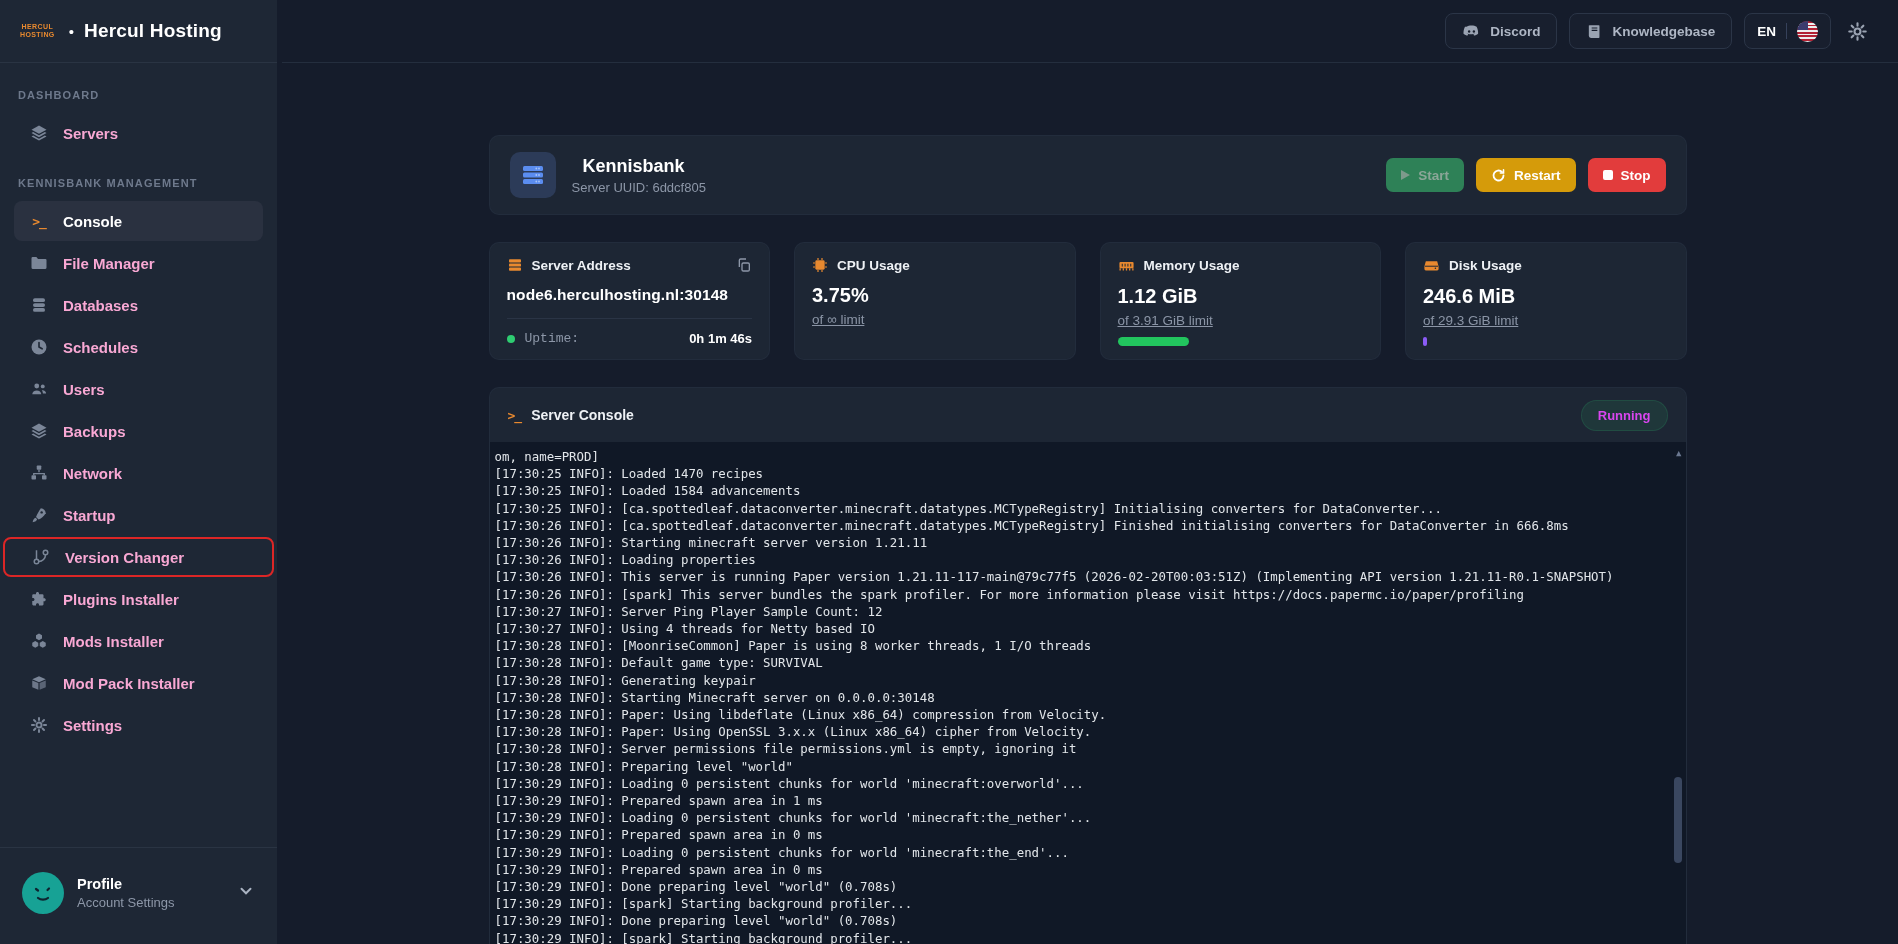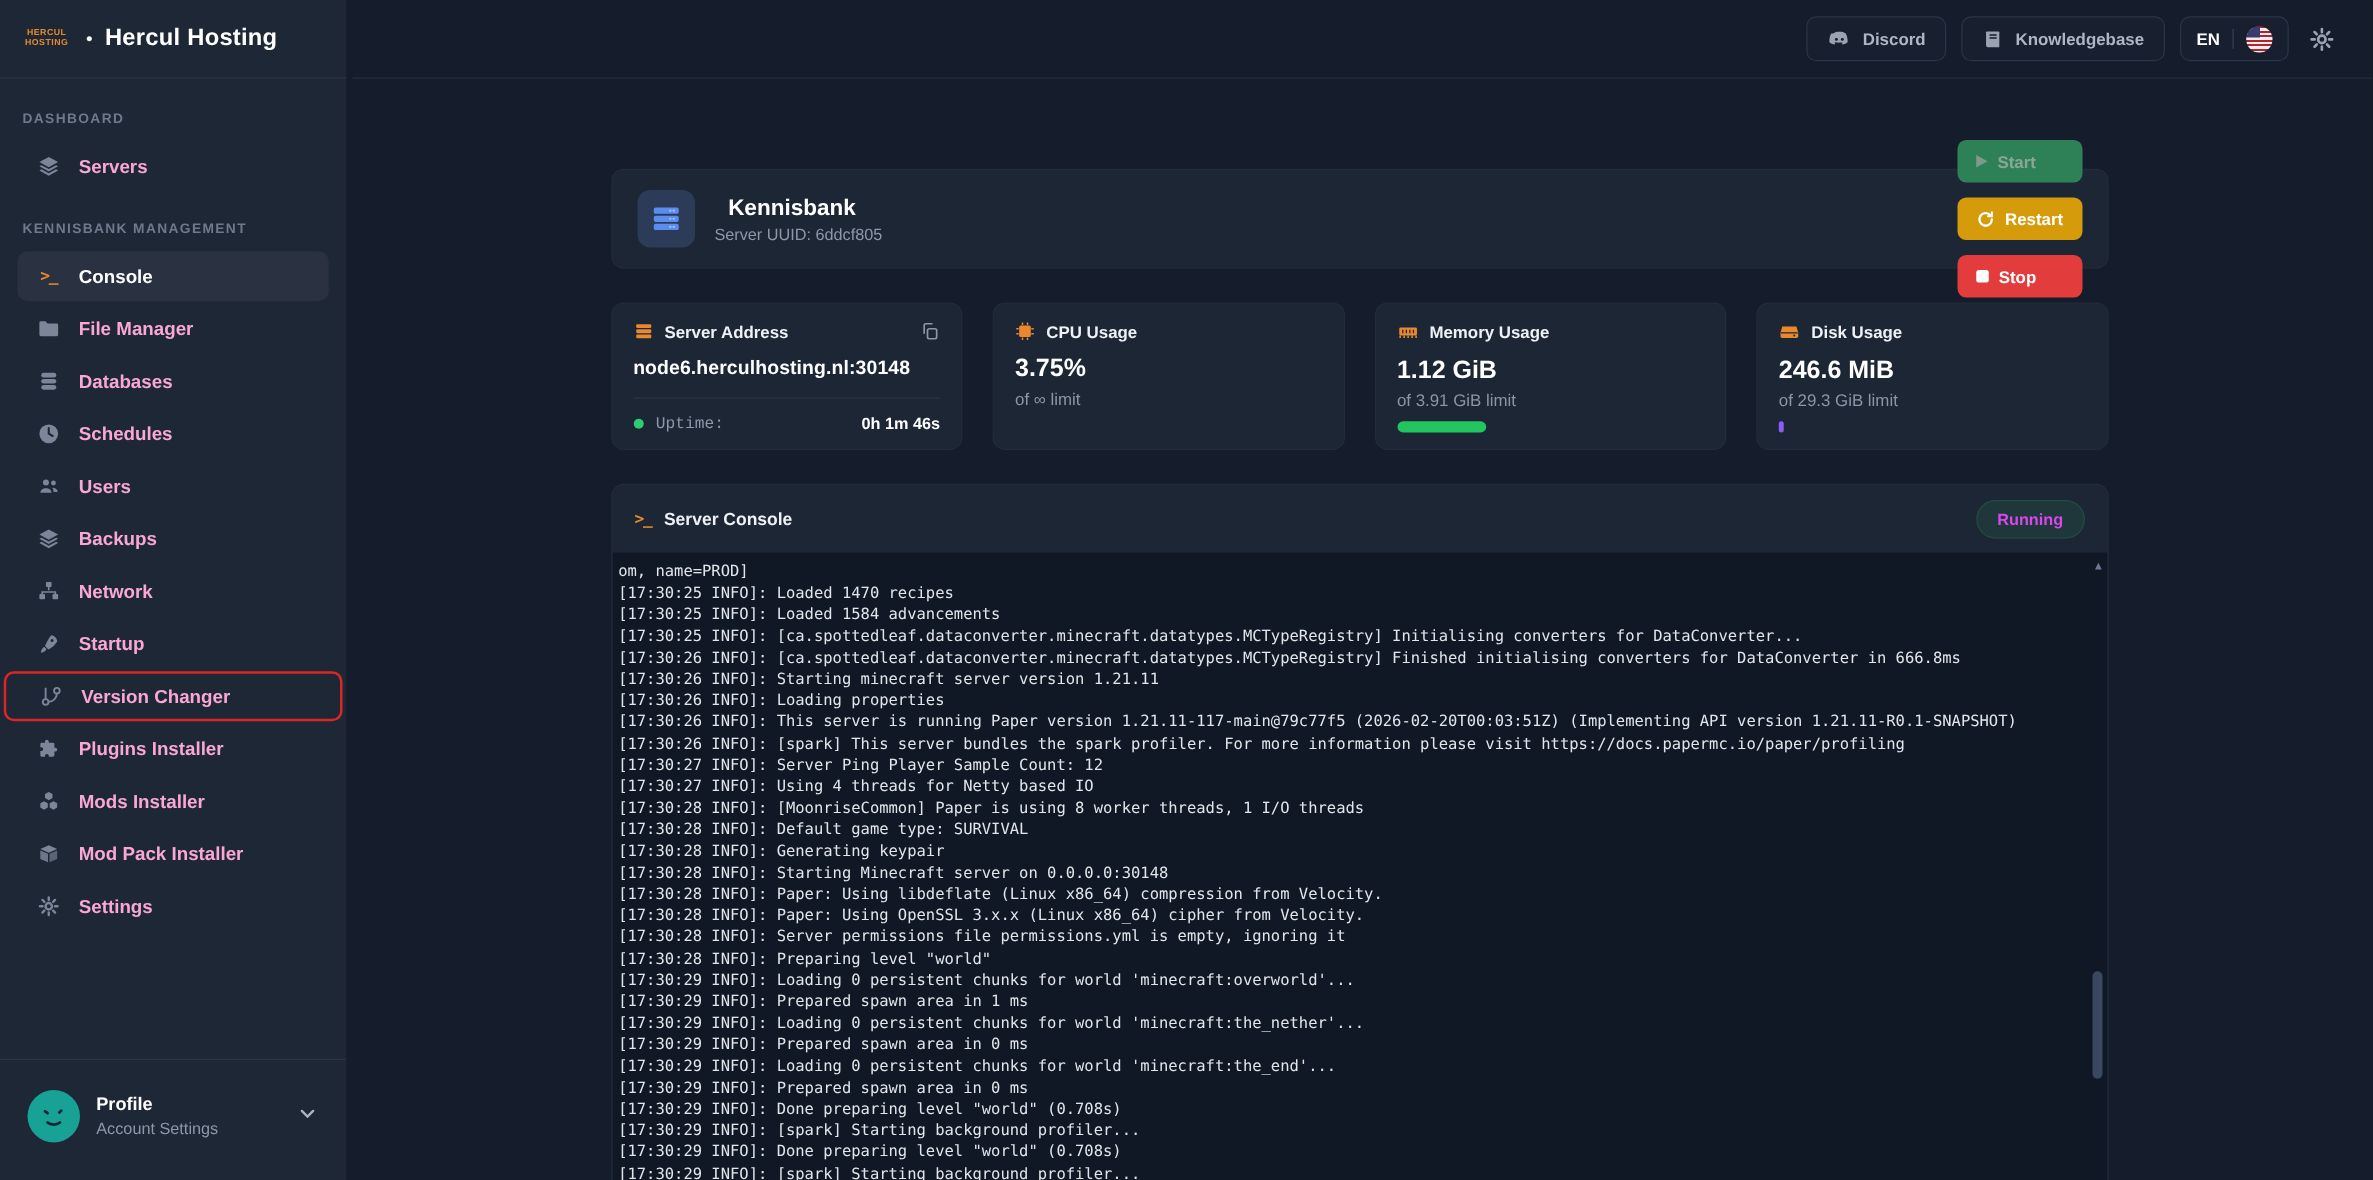--- a/index.html
+++ b/index.html
@@ -72,42 +72,42 @@
   
   .main { position:absolute; left:277px; top:63px; right:0; bottom:0; overflow:hidden; }
   .content { width:1198px; margin:72px auto 0 auto; }
   .card { background:#1d2634; border:1px solid #27324380; border-radius:10px; }
   
   .server-card { height:80px; display:flex; align-items:center; gap:16px; padding:0 20px; }
   .server-icon { width:46px; height:46px; border-radius:10px; background:#2c3b58; display:flex; align-items:center; justify-content:center; flex:0 0 auto; }
   .server-titles { flex:1; }
   .server-name { font-size:18px; font-weight:800; color:#fff;padding-left:11px; }
   .server-uuid { font-size:13px; color:#8d97a8; margin-top:3px; }
-  .actions { display:flex; gap:12px;flex-direction:column; }
+  .actions { display:flex; gap:12px; }
   .btn { height:34px; border:none; border-radius:7px; display:flex; align-items:center; gap:8px; padding:0 15px; font-size:13.5px; font-weight:800; cursor:pointer; font-family:inherit; }
   .btn-start { background:#2e8157; color:#8ba698; }
   .btn-restart { background:#d59b0a; color:#fff; }
   .btn-stop { background:#e23c3c; color:#fff; }
   .play-tri { width:0; height:0; border-left:9px solid #7d9a8b; border-top:5.5px solid transparent; border-bottom:5.5px solid transparent; }
   .stop-sq { width:10px; height:10px; background:#fff; border-radius:2px; }
   
   .stats-row { display:grid; grid-template-columns:repeat(4,1fr); gap:24px; margin-top:27px; }
   .stat-card { height:118px; padding:14px 17px; position:relative; }
   .stat-head { display:flex; align-items:center; gap:9px; }
   .stat-title { font-size:13.5px; font-weight:700; color:#eef1f5; flex:1; }
   .orange-ic { color:#e8892f; display:flex; }
   .copy-ic { color:#8d97a8; cursor:pointer; display:flex; }
   .addr-value { font-size:15.5px; font-weight:800; color:#fff; margin-top:13px; letter-spacing:.1px; }
   .addr-divider { height:1px; background:#2a3445; margin-top:14px; }
   .addr-foot { display:flex; align-items:center; gap:10px; margin-top:12px; font-size:13px; }
   .dot-green { width:8px; height:8px; border-radius:50%; background:#2ecc71; }
   .uptime-label { color:#8d97a8; flex:1;font-family:Liberation Mono, monospace; }
   .uptime-value { color:#fff; font-weight:800; }
   .stat-value { font-size:20px; font-weight:800; color:#fff; margin-top:11px; }
-  .stat-limit { font-size:13.5px; color:#8b95a6; margin-top:5px; }
+  .stat-limit { font-size:13.5px; color:#8b95a6; margin-top:5px;text-decoration:underline; }
   .bar-track { height:9px; margin-top:9px; border-radius:5px; }
   .bar-fill { height:100%; border-radius:5px; }
   .bar-mem { background:#22c55e; }
   .bar-disk { background:#8b5cf6; min-width:4px; }
   
   .console-card { margin-top:27px; height:660px; overflow:hidden; display:flex; flex-direction:column; }
   .console-head { height:54px; flex:0 0 auto; display:flex; align-items:center; padding:0 18px; gap:10px; }
   .console-prompt { color:#e8892f; font-family:"DejaVu Sans Mono",monospace; font-weight:800; font-size:13px; letter-spacing:-1px; }
   .console-title { font-size:14px; font-weight:700; color:#eef1f5; flex:1; }
   .status-badge { background:rgba(46,204,113,0.10); border:1px solid rgba(46,204,113,0.15); color:#d946ef; font-size:13px; font-weight:700; padding:7px 16px; border-radius:18px; }

